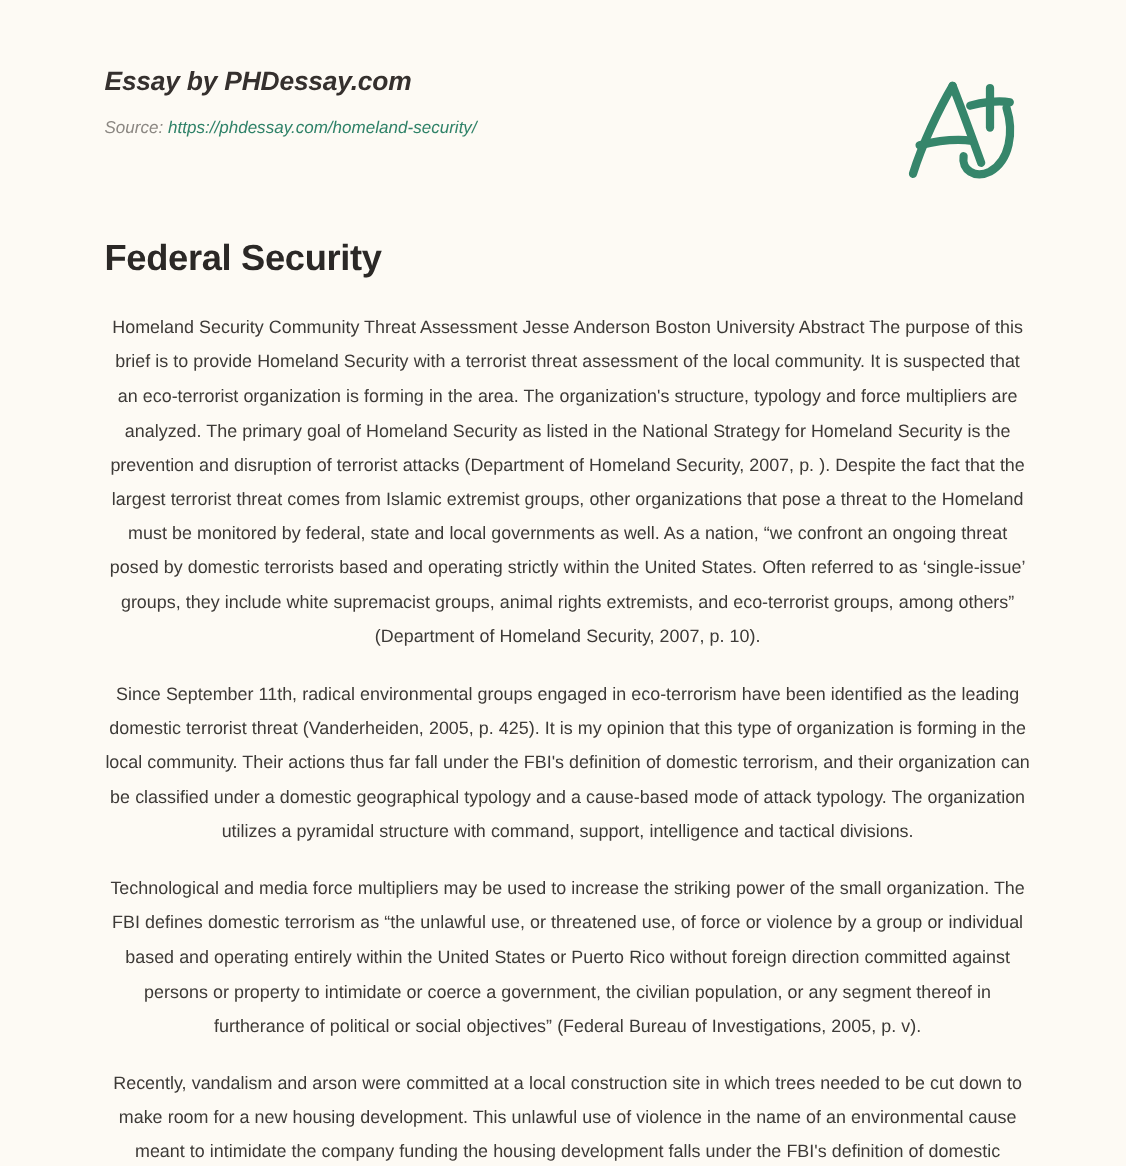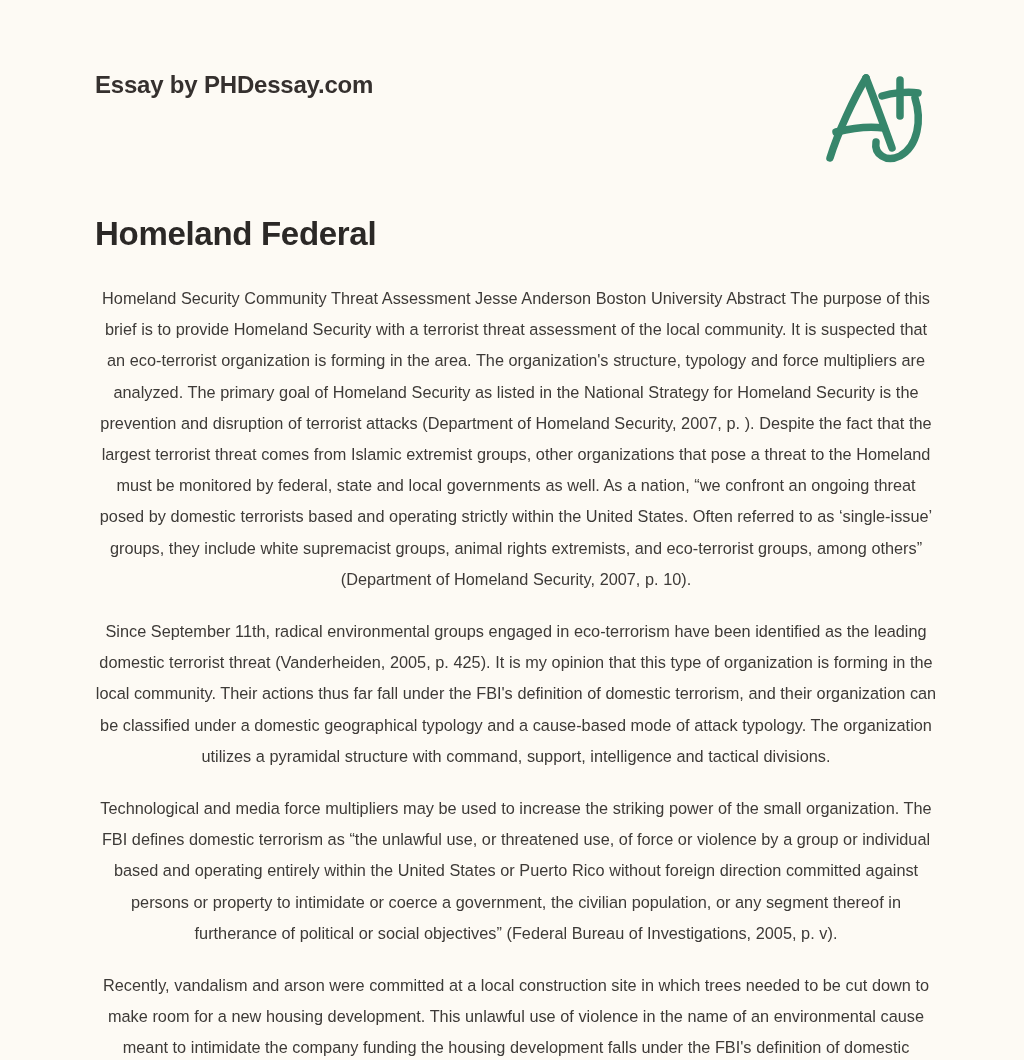--- a/index.html
+++ b/index.html
@@ -20,22 +20,23 @@
     position: relative;
     width: 1024px;
     height: 1060px;
     box-sizing: border-box;
   }
 
   
   .header {
     position: absolute;
     left: 95px;
-    top: 70px;
+    top: 60px;
     width: 840px;
+    font-style: italic;
   }
 
   .brand-line {
     font-size: 24px;
     font-weight: bold;
     color: #35302e;
     letter-spacing: -0.2px;
     line-height: 30px;
     margin: 0;
     white-space: nowrap;
@@ -107,20 +108,24 @@
     margin-bottom: 0;
   }
 </style>
 </head>
 <body>
 
 <div class="page">
 
   <div class="header">
     <div class="brand-line">Essay by PHDessay.com</div>
+    <div class="source-line">
+      <span class="source-label">Source:</span>
+      <a class="source-url" href="#">https://phdessay.com/homeland-security/</a>
+    </div>
   </div>
 
   <div class="logo">
     <svg viewBox="0 0 120 112" xmlns="http://www.w3.org/2000/svg">
       <g fill="none" stroke="#36866b" stroke-width="7.5" stroke-linecap="round" stroke-linejoin="round">
 
         <path d="M18 100 C26 74 42 40 54 20"></path>
 
         <path d="M54 20 C62 40 72 68 80 90"></path>
 
@@ -128,21 +133,21 @@
 
         <path d="M88 22 L88 58"></path>
 
         <path d="M70 38 C80 35 96 33 106 35"></path>
 
         <path d="M103 40 C110 62 106 88 88 98 C74 105 62 96 64 84"></path>
       </g>
     </svg>
   </div>
 
-  <h1 class="doc-title">Homeland Federal</h1>
+  <h1 class="doc-title">Federal Security</h1>
 
   <div class="article">
     <p>Homeland Security Community Threat Assessment Jesse Anderson Boston University Abstract The purpose of this brief is to provide Homeland Security with a terrorist threat assessment of the local community. It is suspected that an eco-terrorist organization is forming in the area. The organization's structure, typology and force multipliers are analyzed. The primary goal of Homeland Security as listed in the National Strategy for Homeland Security is the prevention and disruption of terrorist attacks (Department of Homeland Security, 2007, p. ). Despite the fact that the largest terrorist threat comes from Islamic extremist groups, other organizations that pose a threat to the Homeland must be monitored by federal, state and local governments as well. As a nation, “we confront an ongoing threat posed by domestic terrorists based and operating strictly within the United States. Often referred to as ‘single-issue’ groups, they include white supremacist groups, animal rights extremists, and eco-terrorist groups, among others” (Department of Homeland Security, 2007, p. 10).</p>
     <p>Since September 11th, radical environmental groups engaged in eco-terrorism have been identified as the leading domestic terrorist threat (Vanderheiden, 2005, p. 425). It is my opinion that this type of organization is forming in the local community. Their actions thus far fall under the FBI's definition of domestic terrorism, and their organization can be classified under a domestic geographical typology and a cause-based mode of attack typology. The organization utilizes a pyramidal structure with command, support, intelligence and tactical divisions.</p>
     <p>Technological and media force multipliers may be used to increase the striking power of the small organization. The FBI defines domestic terrorism as “the unlawful use, or threatened use, of force or violence by a group or individual based and operating entirely within the United States or Puerto Rico without foreign direction committed against persons or property to intimidate or coerce a government, the civilian population, or any segment thereof in furtherance of political or social objectives” (Federal Bureau of Investigations, 2005, p. v).</p>
     <p>Recently, vandalism and arson were committed at a local construction site in which trees needed to be cut down to make room for a new housing development. This unlawful use of violence in the name of an environmental cause meant to intimidate the company funding the housing development falls under the FBI's definition of domestic terrorism. According to Ash (as cited in Kegley, Jr. , 2003), there are four things to look at when deciding whether someone is a terrorist: biography, goals, methods, and context (p. 62). Graffiti at the scene suggests that the offenders are associated with the Earth Liberation Front.</p>
 
   </div>
 
 </div>

